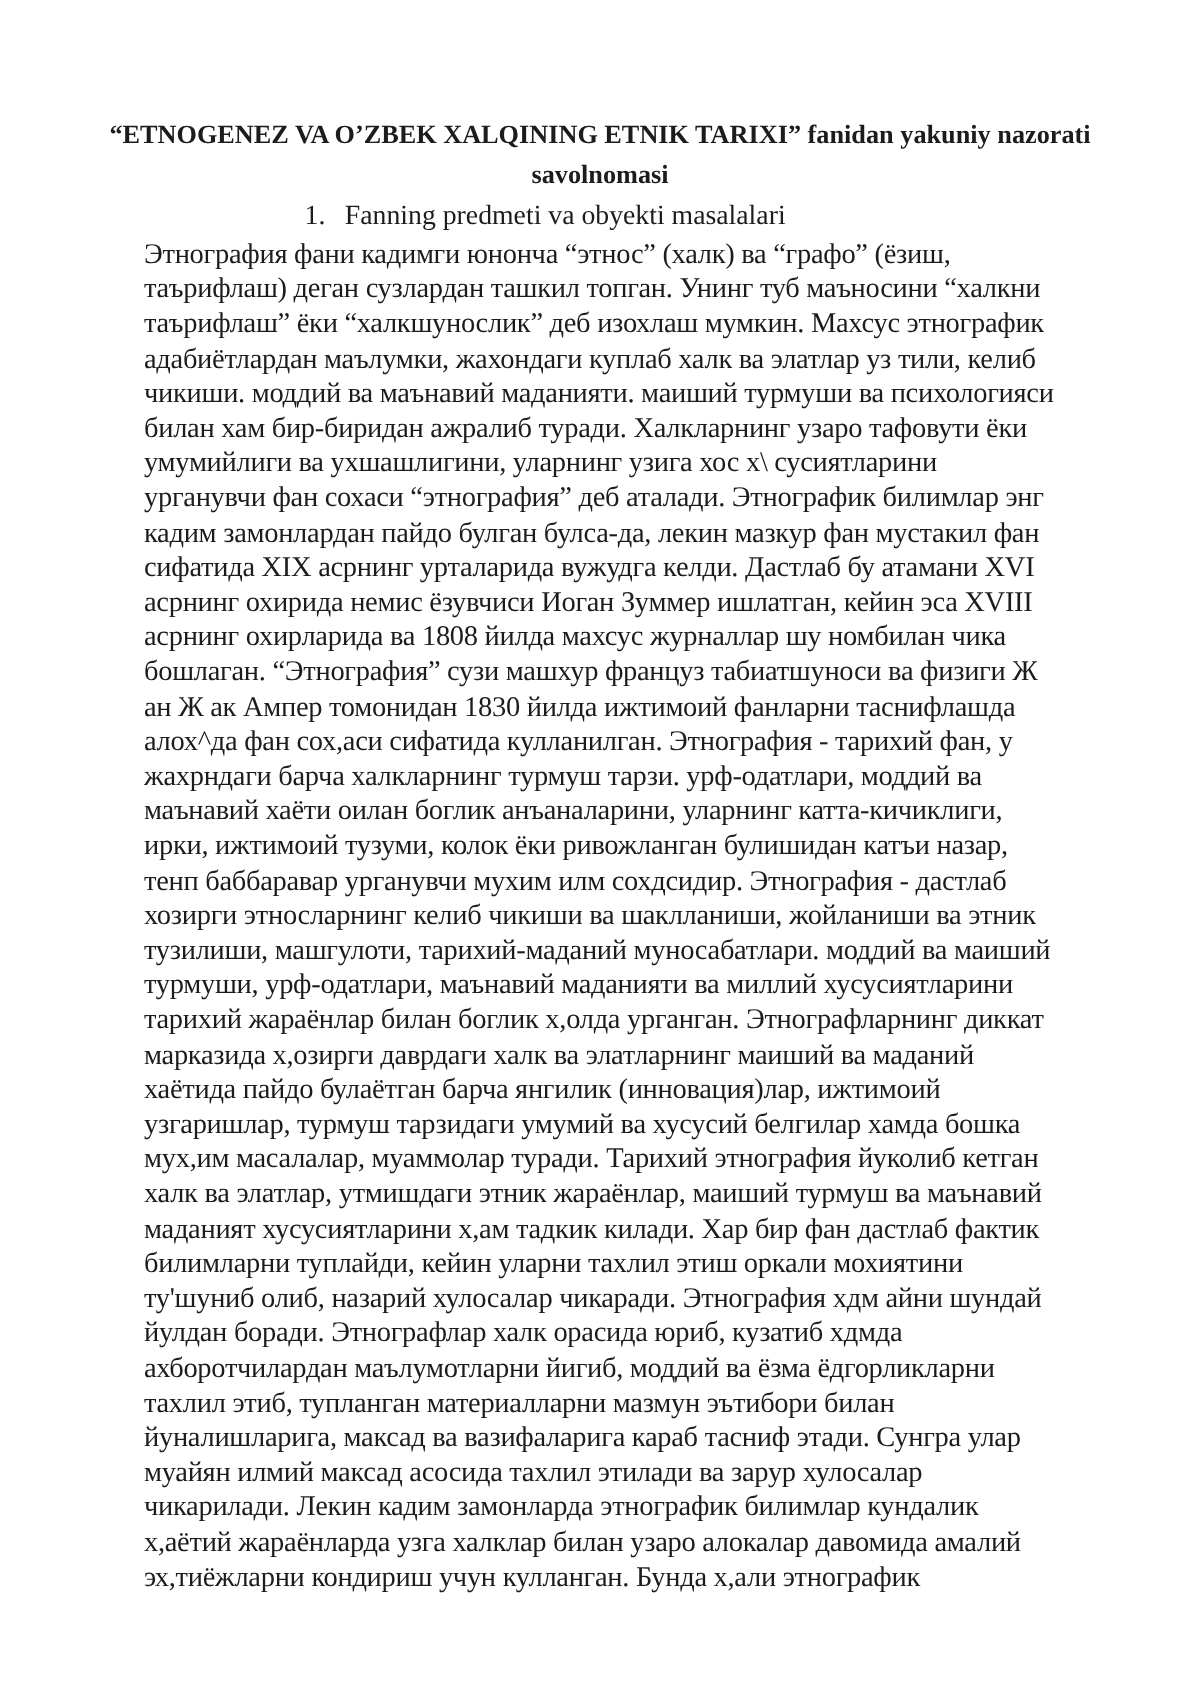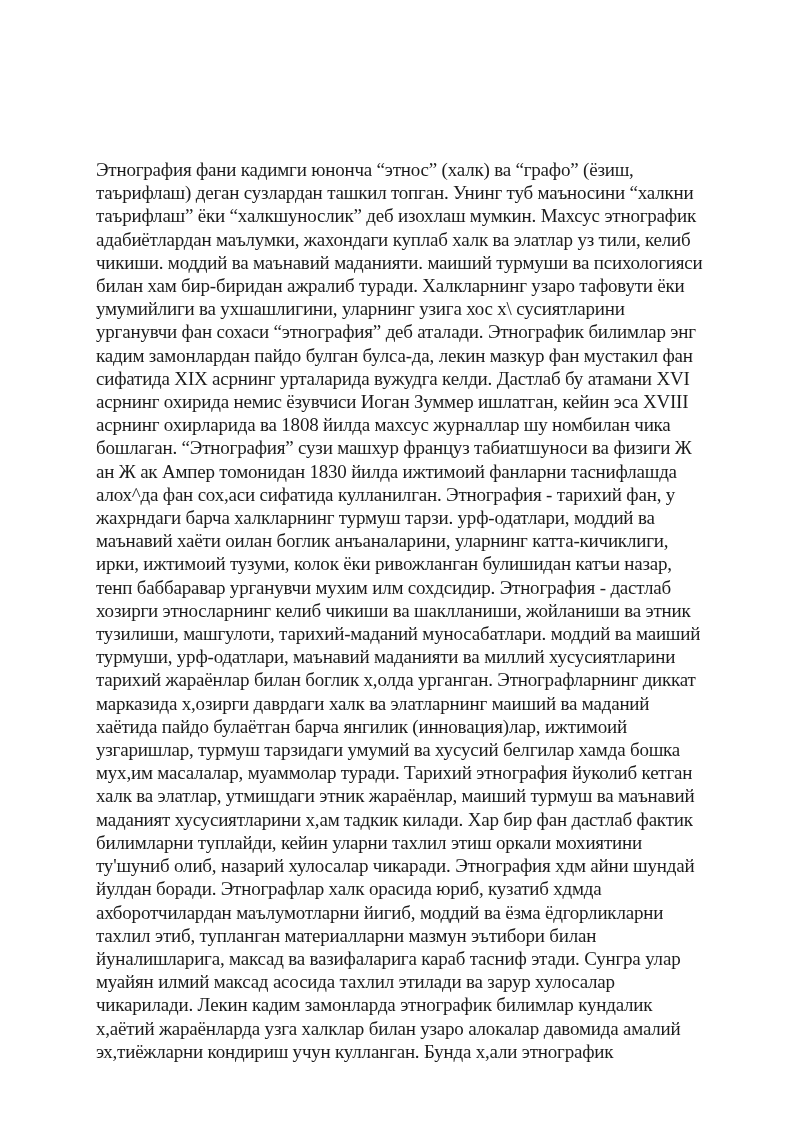--- a/index.html
+++ b/index.html
@@ -52,21 +52,28 @@
     line-height: 23.2px;
     letter-spacing: -0.2px;
     white-space: pre;
   }
 </style>
 </head>
 <body>
 
 <div class="page">
 
+  <h1 class="title-block">
+    <span class="title-line">“ETNOGENEZ VA O’ZBEK XALQINING ETNIK TARIXI” fanidan yakuniy nazorati</span>
+    <span class="title-line">savolnomasi</span>
+  </h1>
 
+  <div class="question-item">
+    <span class="question-number">1.</span><span>Fanning predmeti va obyekti masalalari</span>
+  </div>
 
   <div class="body-text">Этнография фани кадимги юнонча “этнос” (халк) ва “графо” (ёзиш,
 таърифлаш) деган сузлардан ташкил топган. Унинг туб маъносини “халкни
 таърифлаш” ёки “халкшунослик” деб изохлаш мумкин. Махсус этнографик
 адабиётлардан маълумки, жахондаги куплаб халк ва элатлар уз тили, келиб
 чикиши. моддий ва маънавий маданияти. маиший турмуши ва психологияси
 билан хам бир-биридан ажралиб туради. Халкларнинг узаро тафовути ёки
 умумийлиги ва ухшашлигини, уларнинг узига хос х\ сусиятларини
 урганувчи фан сохаси “этнография” деб аталади. Этнографик билимлар энг
 кадим замонлардан пайдо булган булса-да, лекин мазкур фан мустакил фан

